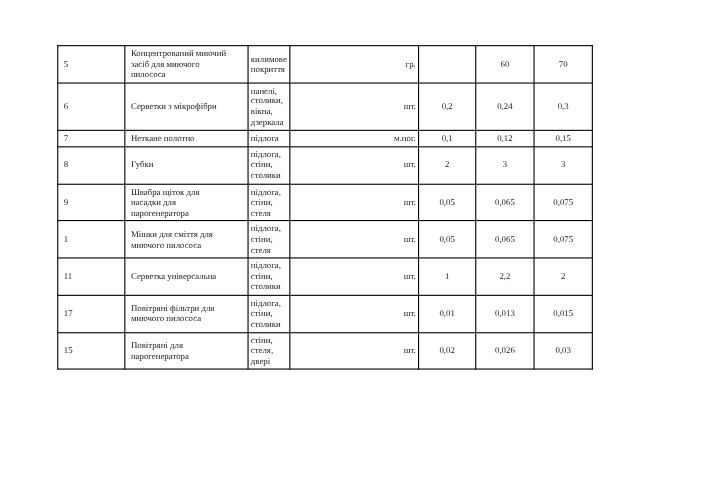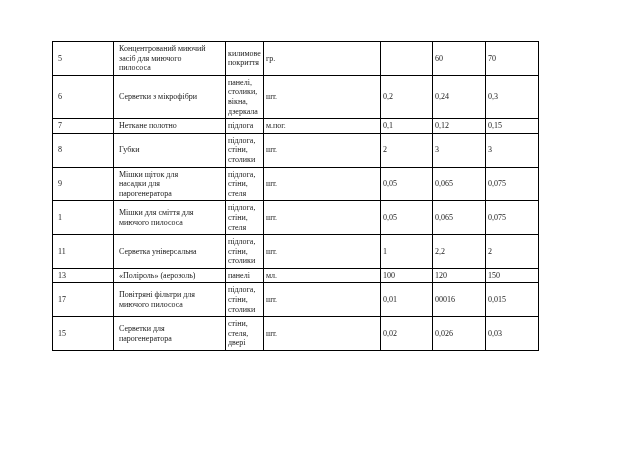--- a/index.html
+++ b/index.html
@@ -41,24 +41,24 @@
   col.c-name    { width: 112px; }
   col.c-surface { width: 38px; }
   col.c-unit    { width: 117px; }
   col.c-norm1   { width: 52px; }
   col.c-norm2   { width: 53px; }
   col.c-norm3   { width: 53px; }
 
   td.cell-num     { text-align: left; padding-left: 5px; }
   td.cell-name    { text-align: left; padding-left: 5px; padding-right: 19px; }
   td.cell-surface { text-align: left; padding-left: 2px; padding-right: 1px; }
-  td.cell-unit    { text-align: left; }
+  td.cell-unit    { text-align: right; }
   td.cell-norm1,
   td.cell-norm2,
-  td.cell-norm3   { }
+  td.cell-norm3   { text-align: center; }
 </style>
 </head>
 <body>
 
 <div class="page">
   <table class="doc-table">
     <colgroup>
       <col class="c-num">
       <col class="c-name">
       <col class="c-surface">
@@ -99,21 +99,21 @@
           <td class="cell-num">8</td>
           <td class="cell-name">Губки</td>
           <td class="cell-surface">підлога, стіни, столики</td>
           <td class="cell-unit">шт.</td>
           <td class="cell-norm1">2</td>
           <td class="cell-norm2">3</td>
           <td class="cell-norm3">3</td>
         </tr>
         <tr>
           <td class="cell-num">9</td>
-          <td class="cell-name">Мішки щіток для насадки для парогенератора</td>
+          <td class="cell-name">Швабра щіток для насадки для парогенератора</td>
           <td class="cell-surface">підлога, стіни, стеля</td>
           <td class="cell-unit">шт.</td>
           <td class="cell-norm1">0,05</td>
           <td class="cell-norm2">0,065</td>
           <td class="cell-norm3">0,075</td>
         </tr>
         <tr>
           <td class="cell-num">1</td>
           <td class="cell-name">Мішки для сміття для миючого пилососа</td>
           <td class="cell-surface">підлога, стіни, стеля</td>
@@ -125,40 +125,31 @@
         <tr>
           <td class="cell-num">11</td>
           <td class="cell-name">Серветка універсальна</td>
           <td class="cell-surface">підлога, стіни, столики</td>
           <td class="cell-unit">шт.</td>
           <td class="cell-norm1">1</td>
           <td class="cell-norm2">2,2</td>
           <td class="cell-norm3">2</td>
         </tr>
         <tr>
-          <td class="cell-num">13</td>
-          <td class="cell-name">«Поліроль» (аерозоль)</td>
-          <td class="cell-surface">панелі</td>
-          <td class="cell-unit">мл.</td>
-          <td class="cell-norm1">100</td>
-          <td class="cell-norm2">120</td>
-          <td class="cell-norm3">150</td>
-        </tr>
-        <tr>
           <td class="cell-num">17</td>
           <td class="cell-name">Повітряні фільтри для миючого пилососа</td>
           <td class="cell-surface">підлога, стіни, столики</td>
           <td class="cell-unit">шт.</td>
           <td class="cell-norm1">0,01</td>
-          <td class="cell-norm2">00016</td>
+          <td class="cell-norm2">0,013</td>
           <td class="cell-norm3">0,015</td>
         </tr>
         <tr>
           <td class="cell-num">15</td>
-          <td class="cell-name">Серветки для парогенератора</td>
+          <td class="cell-name">Повітряні для парогенератора</td>
           <td class="cell-surface">стіни, стеля, двері</td>
           <td class="cell-unit">шт.</td>
           <td class="cell-norm1">0,02</td>
           <td class="cell-norm2">0,026</td>
           <td class="cell-norm3">0,03</td>
         </tr>
       </tbody>
   </table>
 </div>
 

